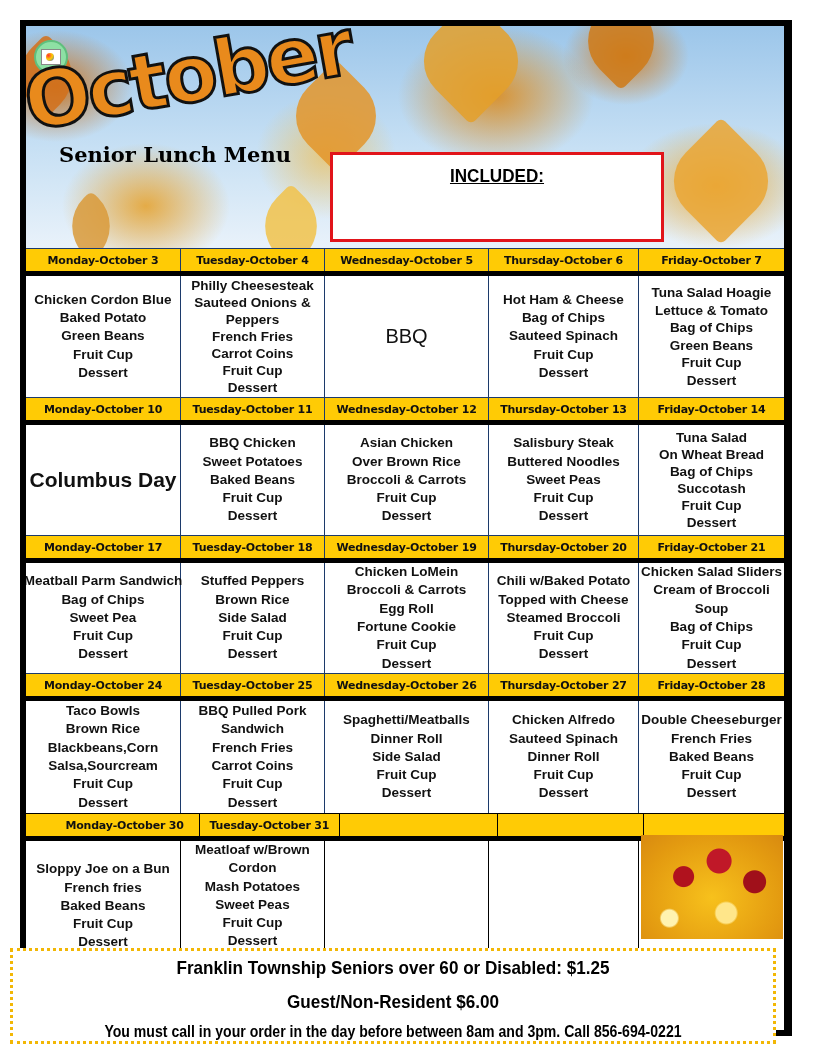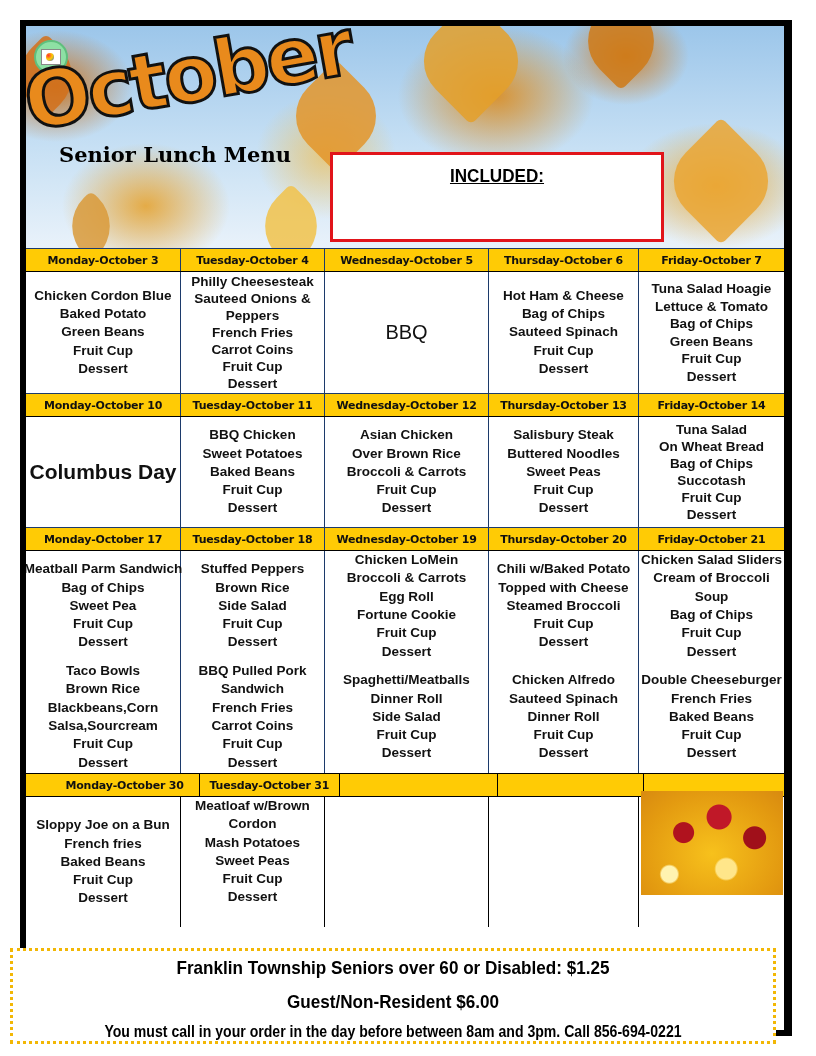--- a/index.html
+++ b/index.html
@@ -27,21 +27,21 @@
   .october-title { position:absolute; left:6px; top:38px; font-family:"DejaVu Sans", sans-serif; font-weight:bold; font-size:78px; letter-spacing:-3px; color:#e98a1c;
     -webkit-text-stroke:3px #111; transform:rotate(-10deg); transform-origin:left bottom; line-height:1; }
   .subtitle { position:absolute; left:33px; top:116px; font-family:"DejaVu Serif", serif; font-weight:bold; font-size:21px; color:#000; letter-spacing:0px; }
 
   .included-box { position:absolute; left:304px; top:126px; width:328px; height:84px; background:#fff; border:3px solid #e1141a; text-align:center; }
   .included-title { font-weight:bold; font-size:19px; text-decoration:underline; margin-top:10px; letter-spacing:0px; font-family:"Liberation Sans", sans-serif; transform:scaleX(0.9); }
   .included-text { font-size:12.5px; line-height:19px; margin-top:4px; padding:0 4px; }
 
   
   .grid { position:absolute; left:0; top:222px; width:758px; }
-  .row-head { display:flex; height:22px; background:#ffcb05; border-top:1px solid #1c3a6b; border-bottom:1px solid #000000; }
+  .row-head { display:flex; height:22px; background:#ffcb05; border-top:1px solid #1c3a6b; border-bottom:5px solid #000000; }
   .row-body { display:flex; background:#fff; }
   .c0 { width:155px; } .c1 { width:144px; } .c2 { width:164px; } .c3 { width:150px; } .c4 { width:145px; }
   .hcell { border-right:1px solid #1c3a6b; box-sizing:border-box; display:flex; align-items:center; justify-content:center; font-family:"DejaVu Sans", sans-serif; font-weight:bold; font-size:11px; color:#111; letter-spacing:-0.2px; }
   .bcell { border-right:1px solid #1c3a6b; box-sizing:border-box; display:flex; flex-direction:column; align-items:center; justify-content:center; text-align:center; font-weight:bold; font-size:13.5px; line-height:18.3px; color:#111; }
   .hcell:last-child, .bcell:last-child { border-right:none; }
   .big { font-size:21px; font-weight:bold; }
   .big2 { font-size:20px; font-weight:normal; }
   .line { display:block; white-space:nowrap; }
 
   .leaf-photo { width:142px; height:104px; margin-top:-6px; background:
@@ -211,20 +211,27 @@
       <div class="bcell c4">
         <span class="line">Chicken Salad Sliders</span>
         <span class="line">Cream of Broccoli</span>
         <span class="line">Soup</span>
         <span class="line">Bag of Chips</span>
         <span class="line">Fruit Cup</span>
         <span class="line">Dessert</span>
       </div>
     </div>
 
+    <div class="row-head">
+      <div class="hcell c0">Monday-October 24</div>
+      <div class="hcell c1">Tuesday-October 25</div>
+      <div class="hcell c2">Wednesday-October 26</div>
+      <div class="hcell c3">Thursday-October 27</div>
+      <div class="hcell c4">Friday-October 28</div>
+    </div>
     <div class="row-body" style="height:112px;">
       <div class="bcell c0">
         <span class="line">Taco Bowls</span>
         <span class="line">Brown Rice</span>
         <span class="line">Blackbeans,Corn</span>
         <span class="line">Salsa,Sourcream</span>
         <span class="line">Fruit Cup</span>
         <span class="line">Dessert</span>
       </div>
       <div class="bcell c1">

